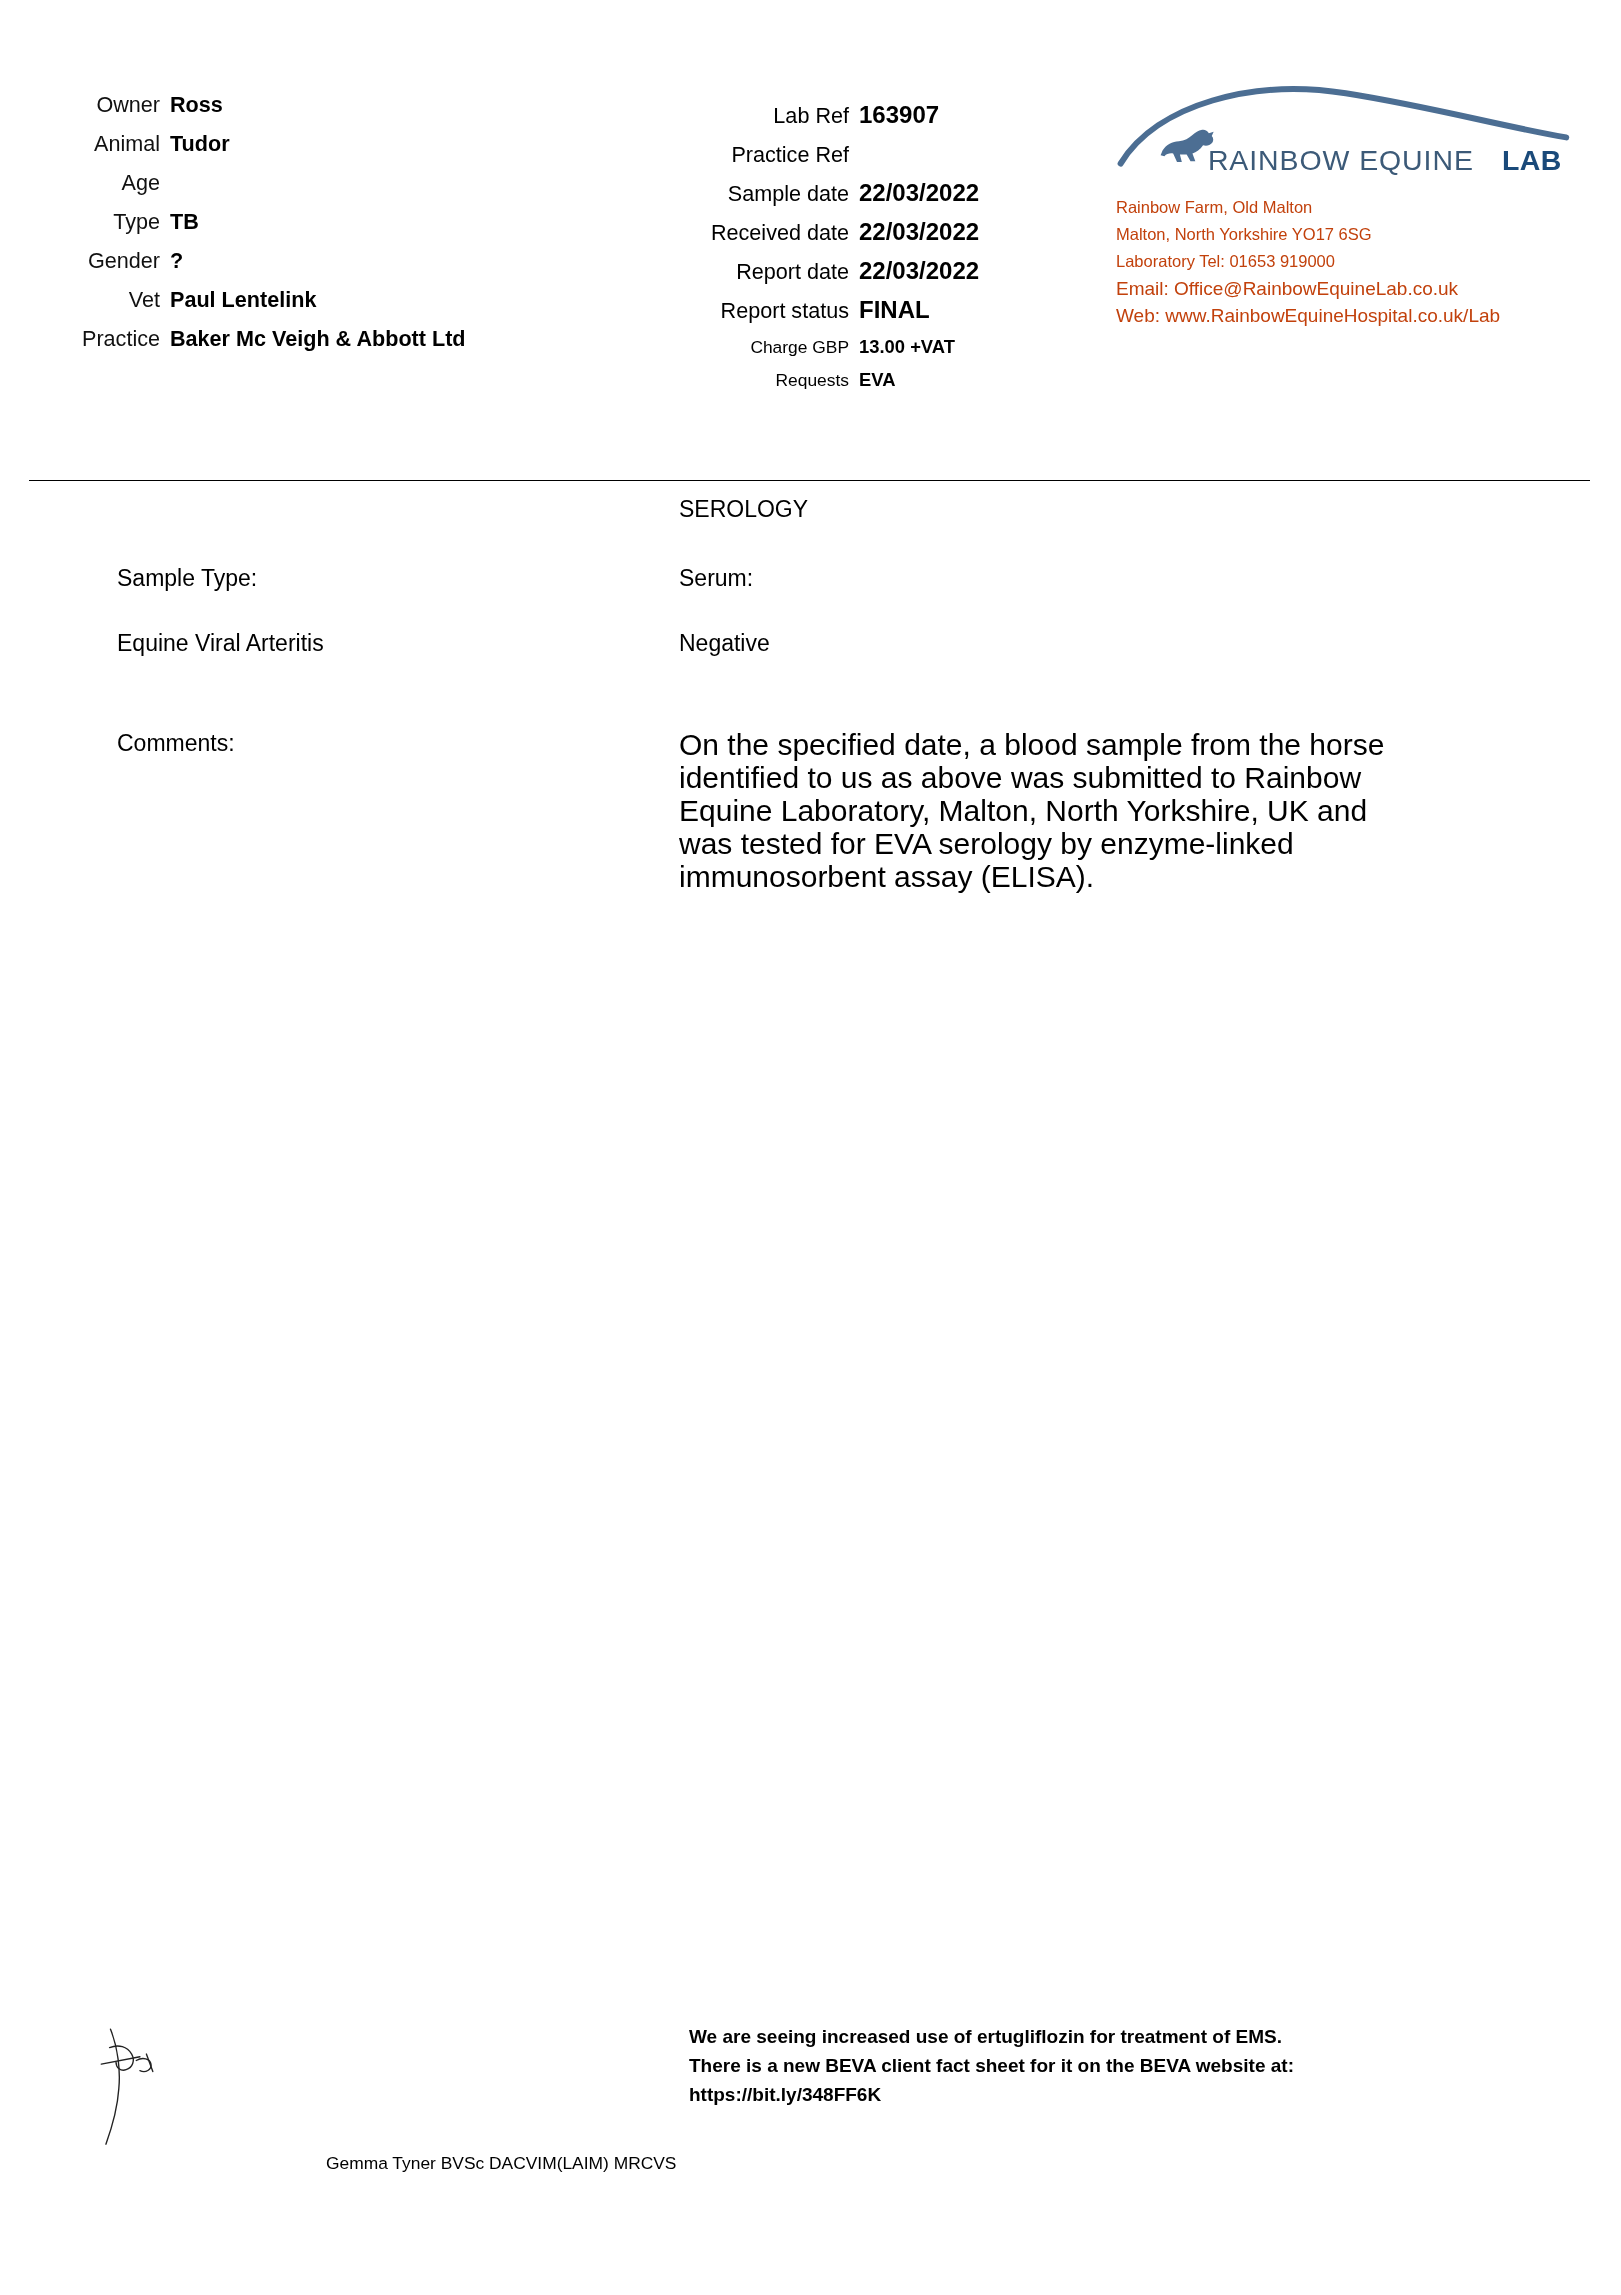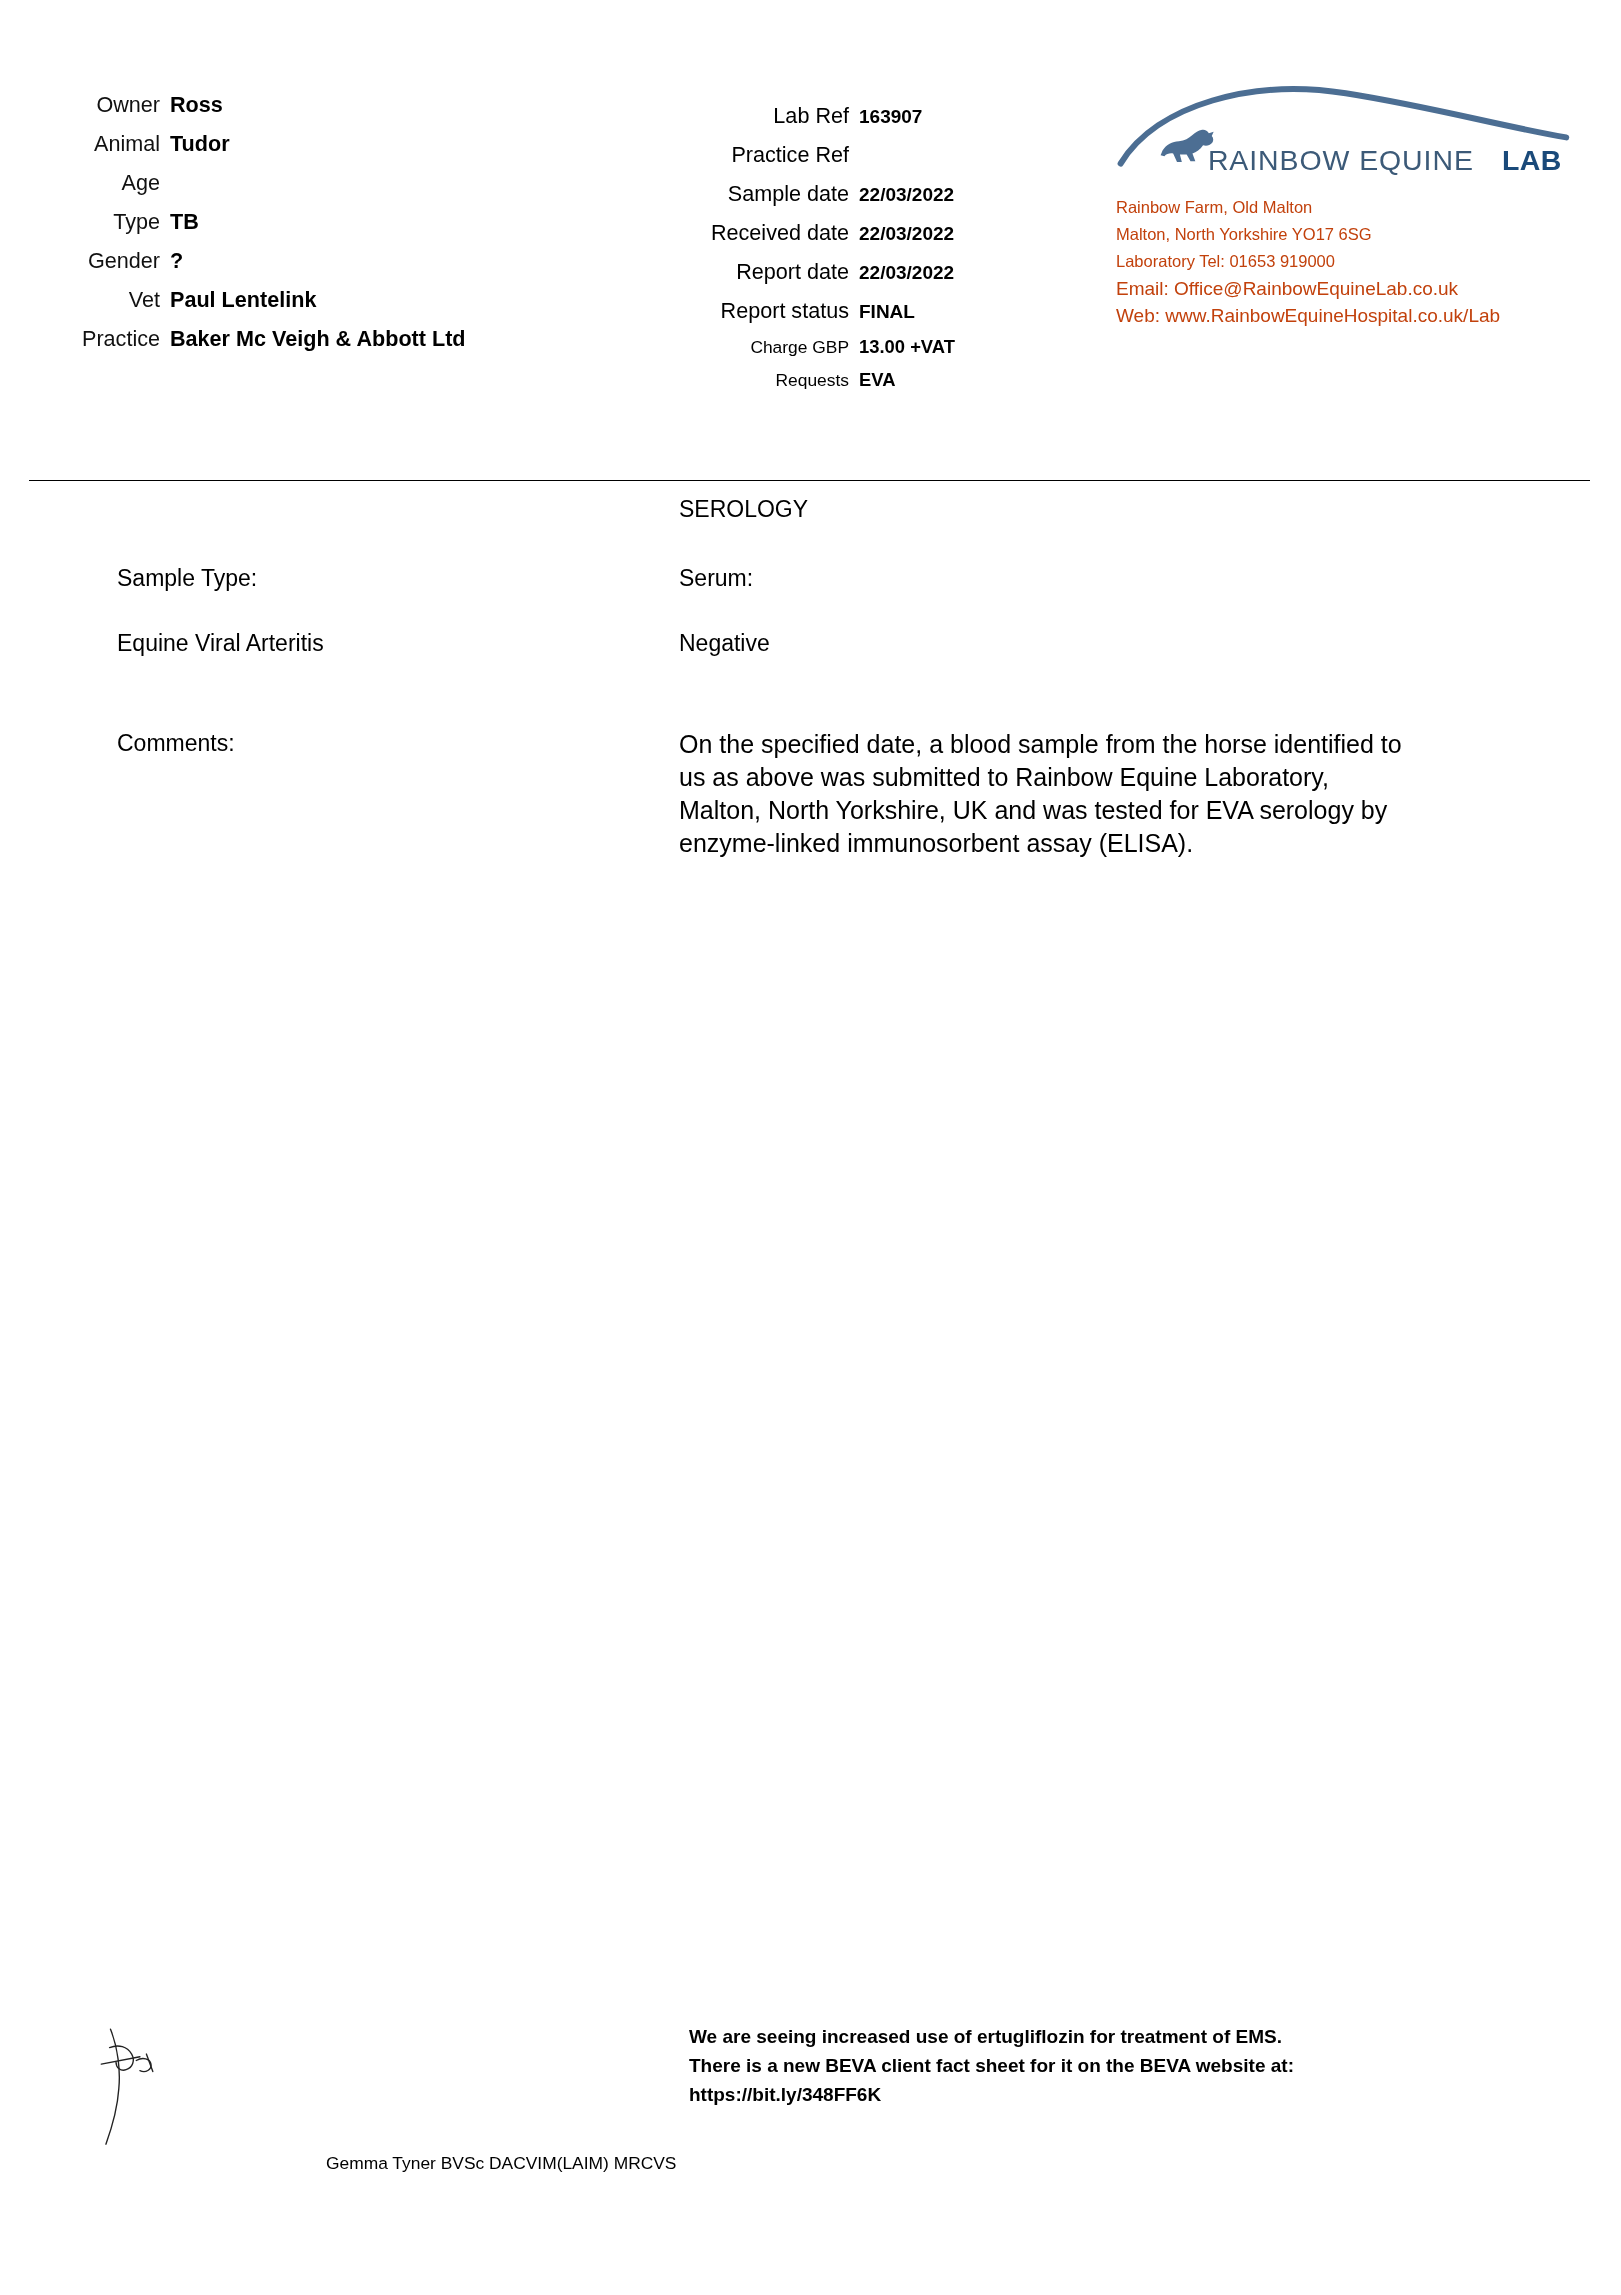--- a/index.html
+++ b/index.html
@@ -72,21 +72,21 @@
   }
   .lab-label {
     width: 317px;
     text-align: right;
     font-size: 21.6px;
     padding-right: 10px;
     box-sizing: border-box;
     margin-top: 24px;
   }
   .lab-value {
-    font-size: 19px;
+    font-size: 24px;
     font-weight: bold;
   }
   .lab-row.small {
     height: 33px;
   }
   .lab-row.small .lab-label {
     font-size: 17.4px;
   }
   .lab-row.small .lab-value {
     font-size: 18.4px;
@@ -153,21 +153,21 @@
   #r1value { top: 565px; text-align: right; }
   #r2label { top: 630px; }
   #r2value { top: 630px; }
   #r3label { top: 730px; }
 
   .comment-text {
     position: absolute;
     left: 679px;
     top: 728px;
     width: 735px;
-    font-size: 25px;
+    font-size: 30px;
     line-height: 33px;
   }
 
   
   .footer-note {
     position: absolute;
     left: 689px;
     top: 2022px;
     width: 872px;
     font-size: 19px;

